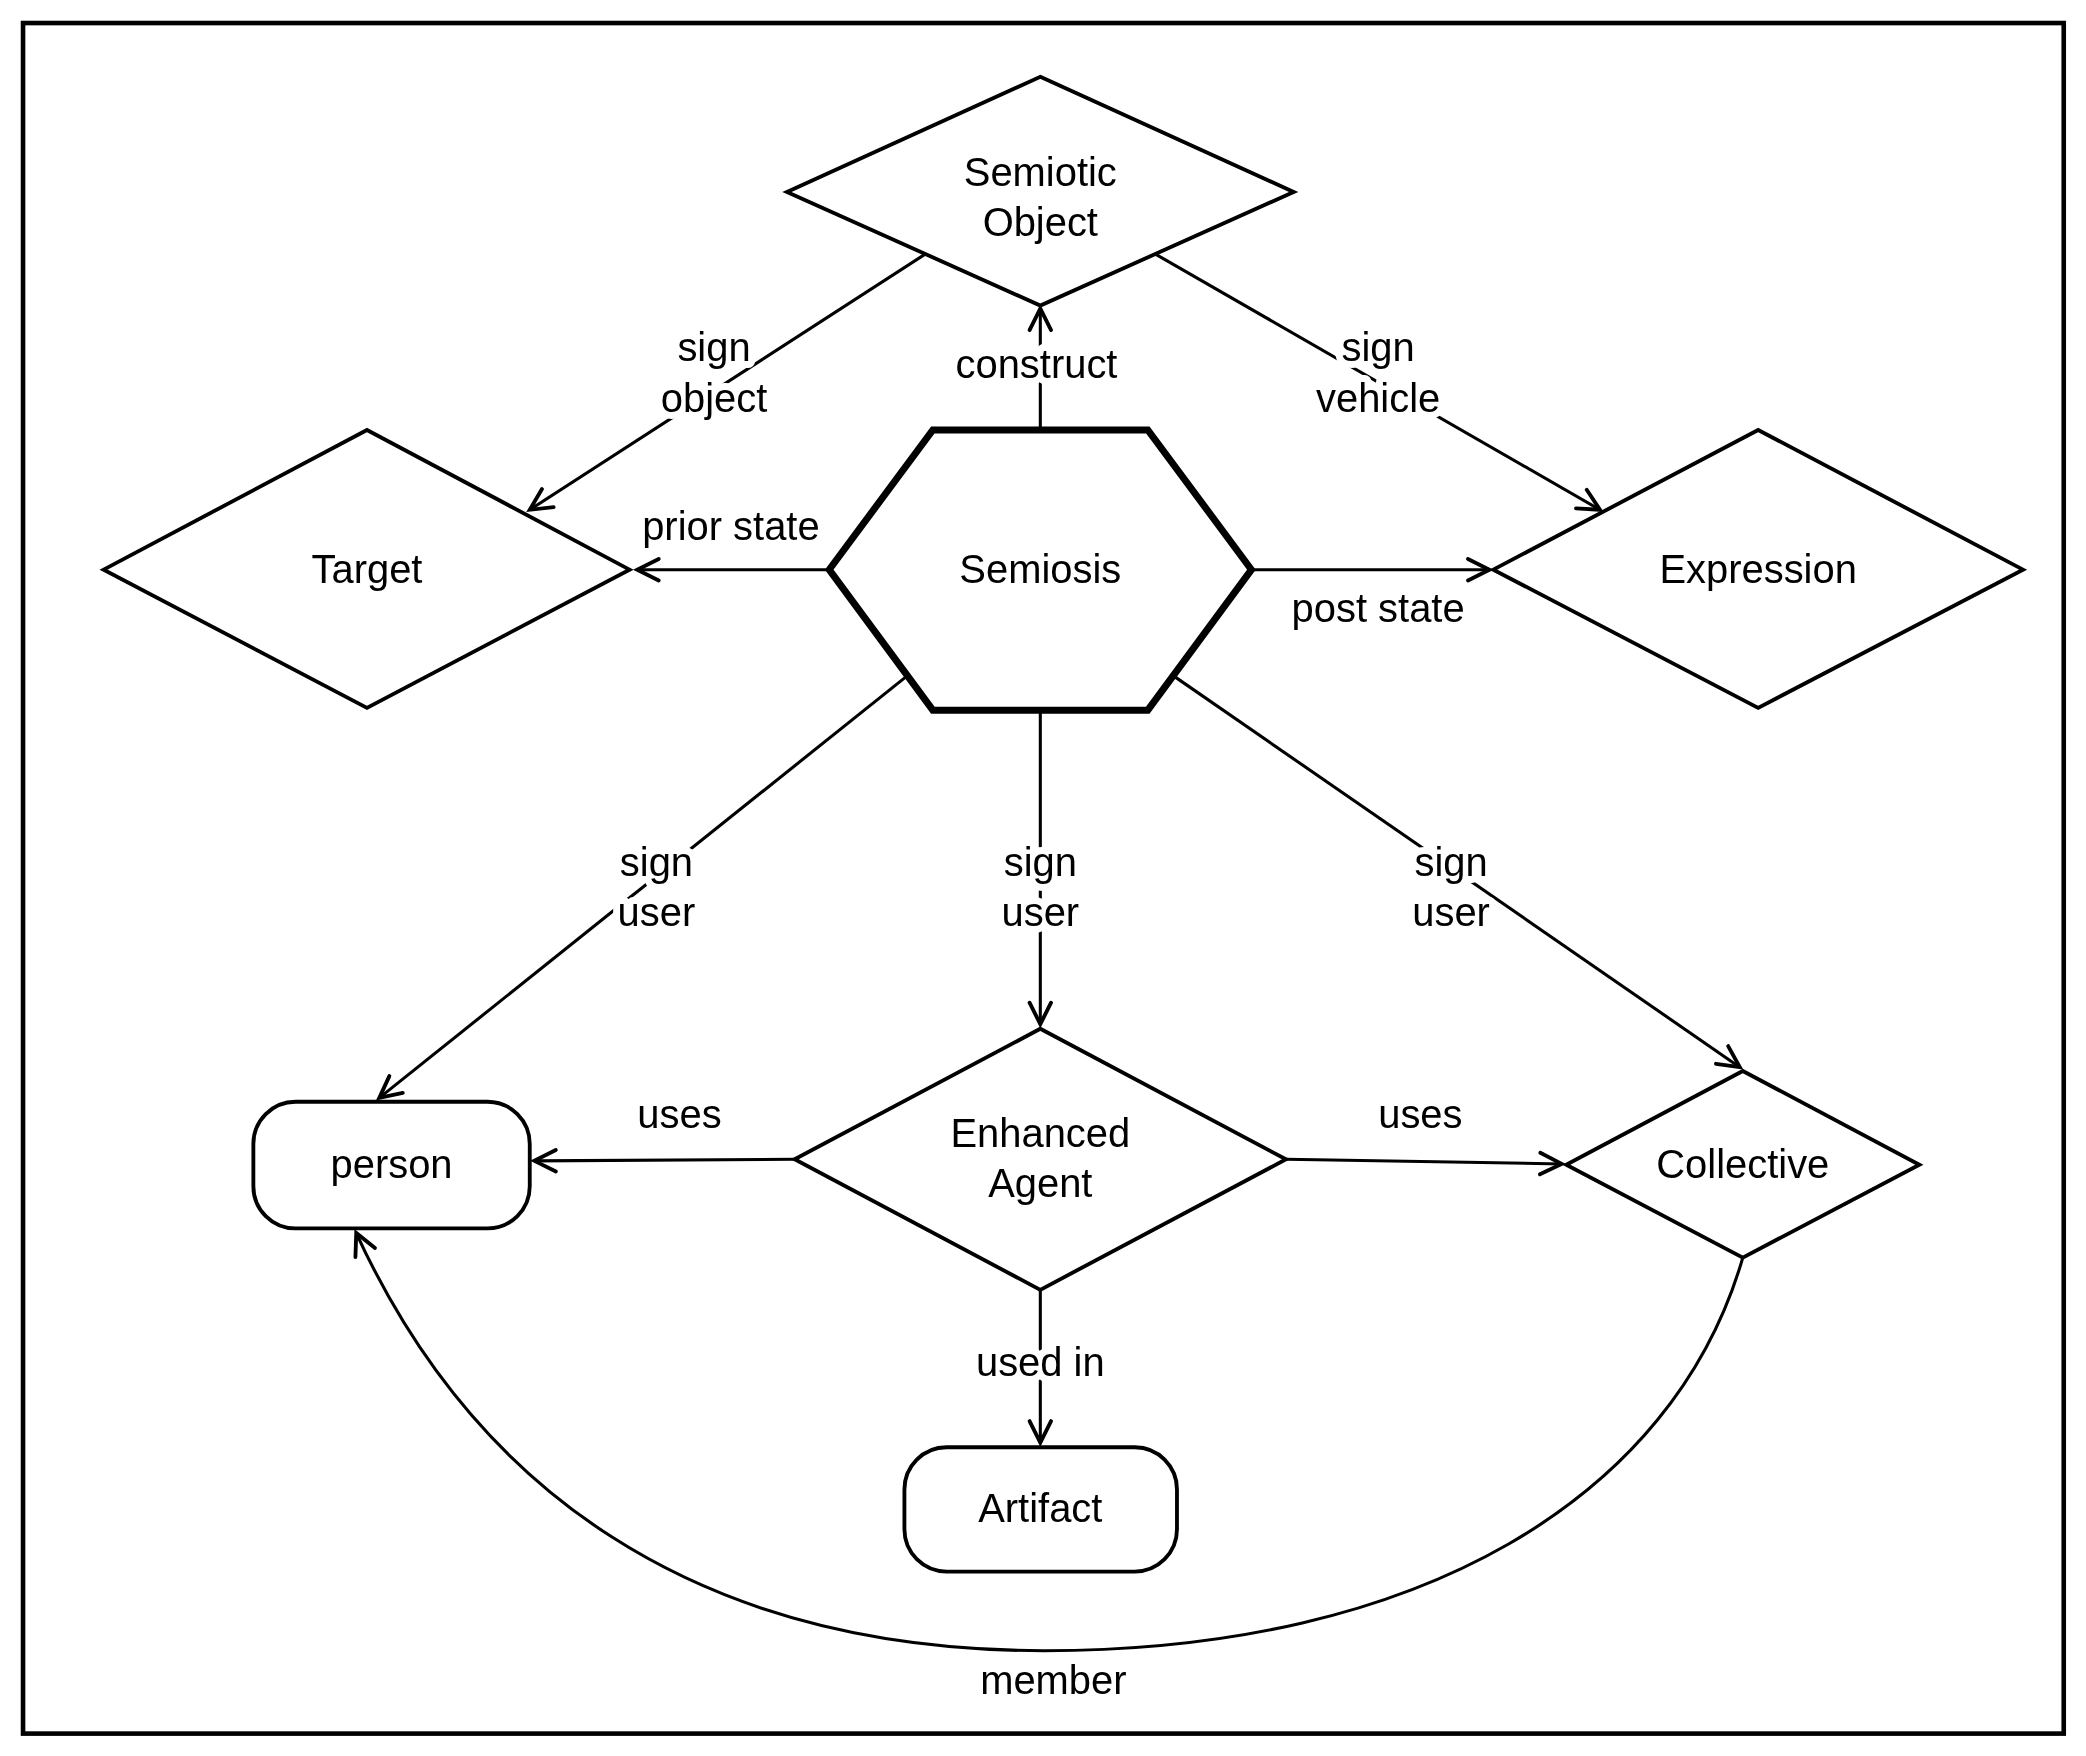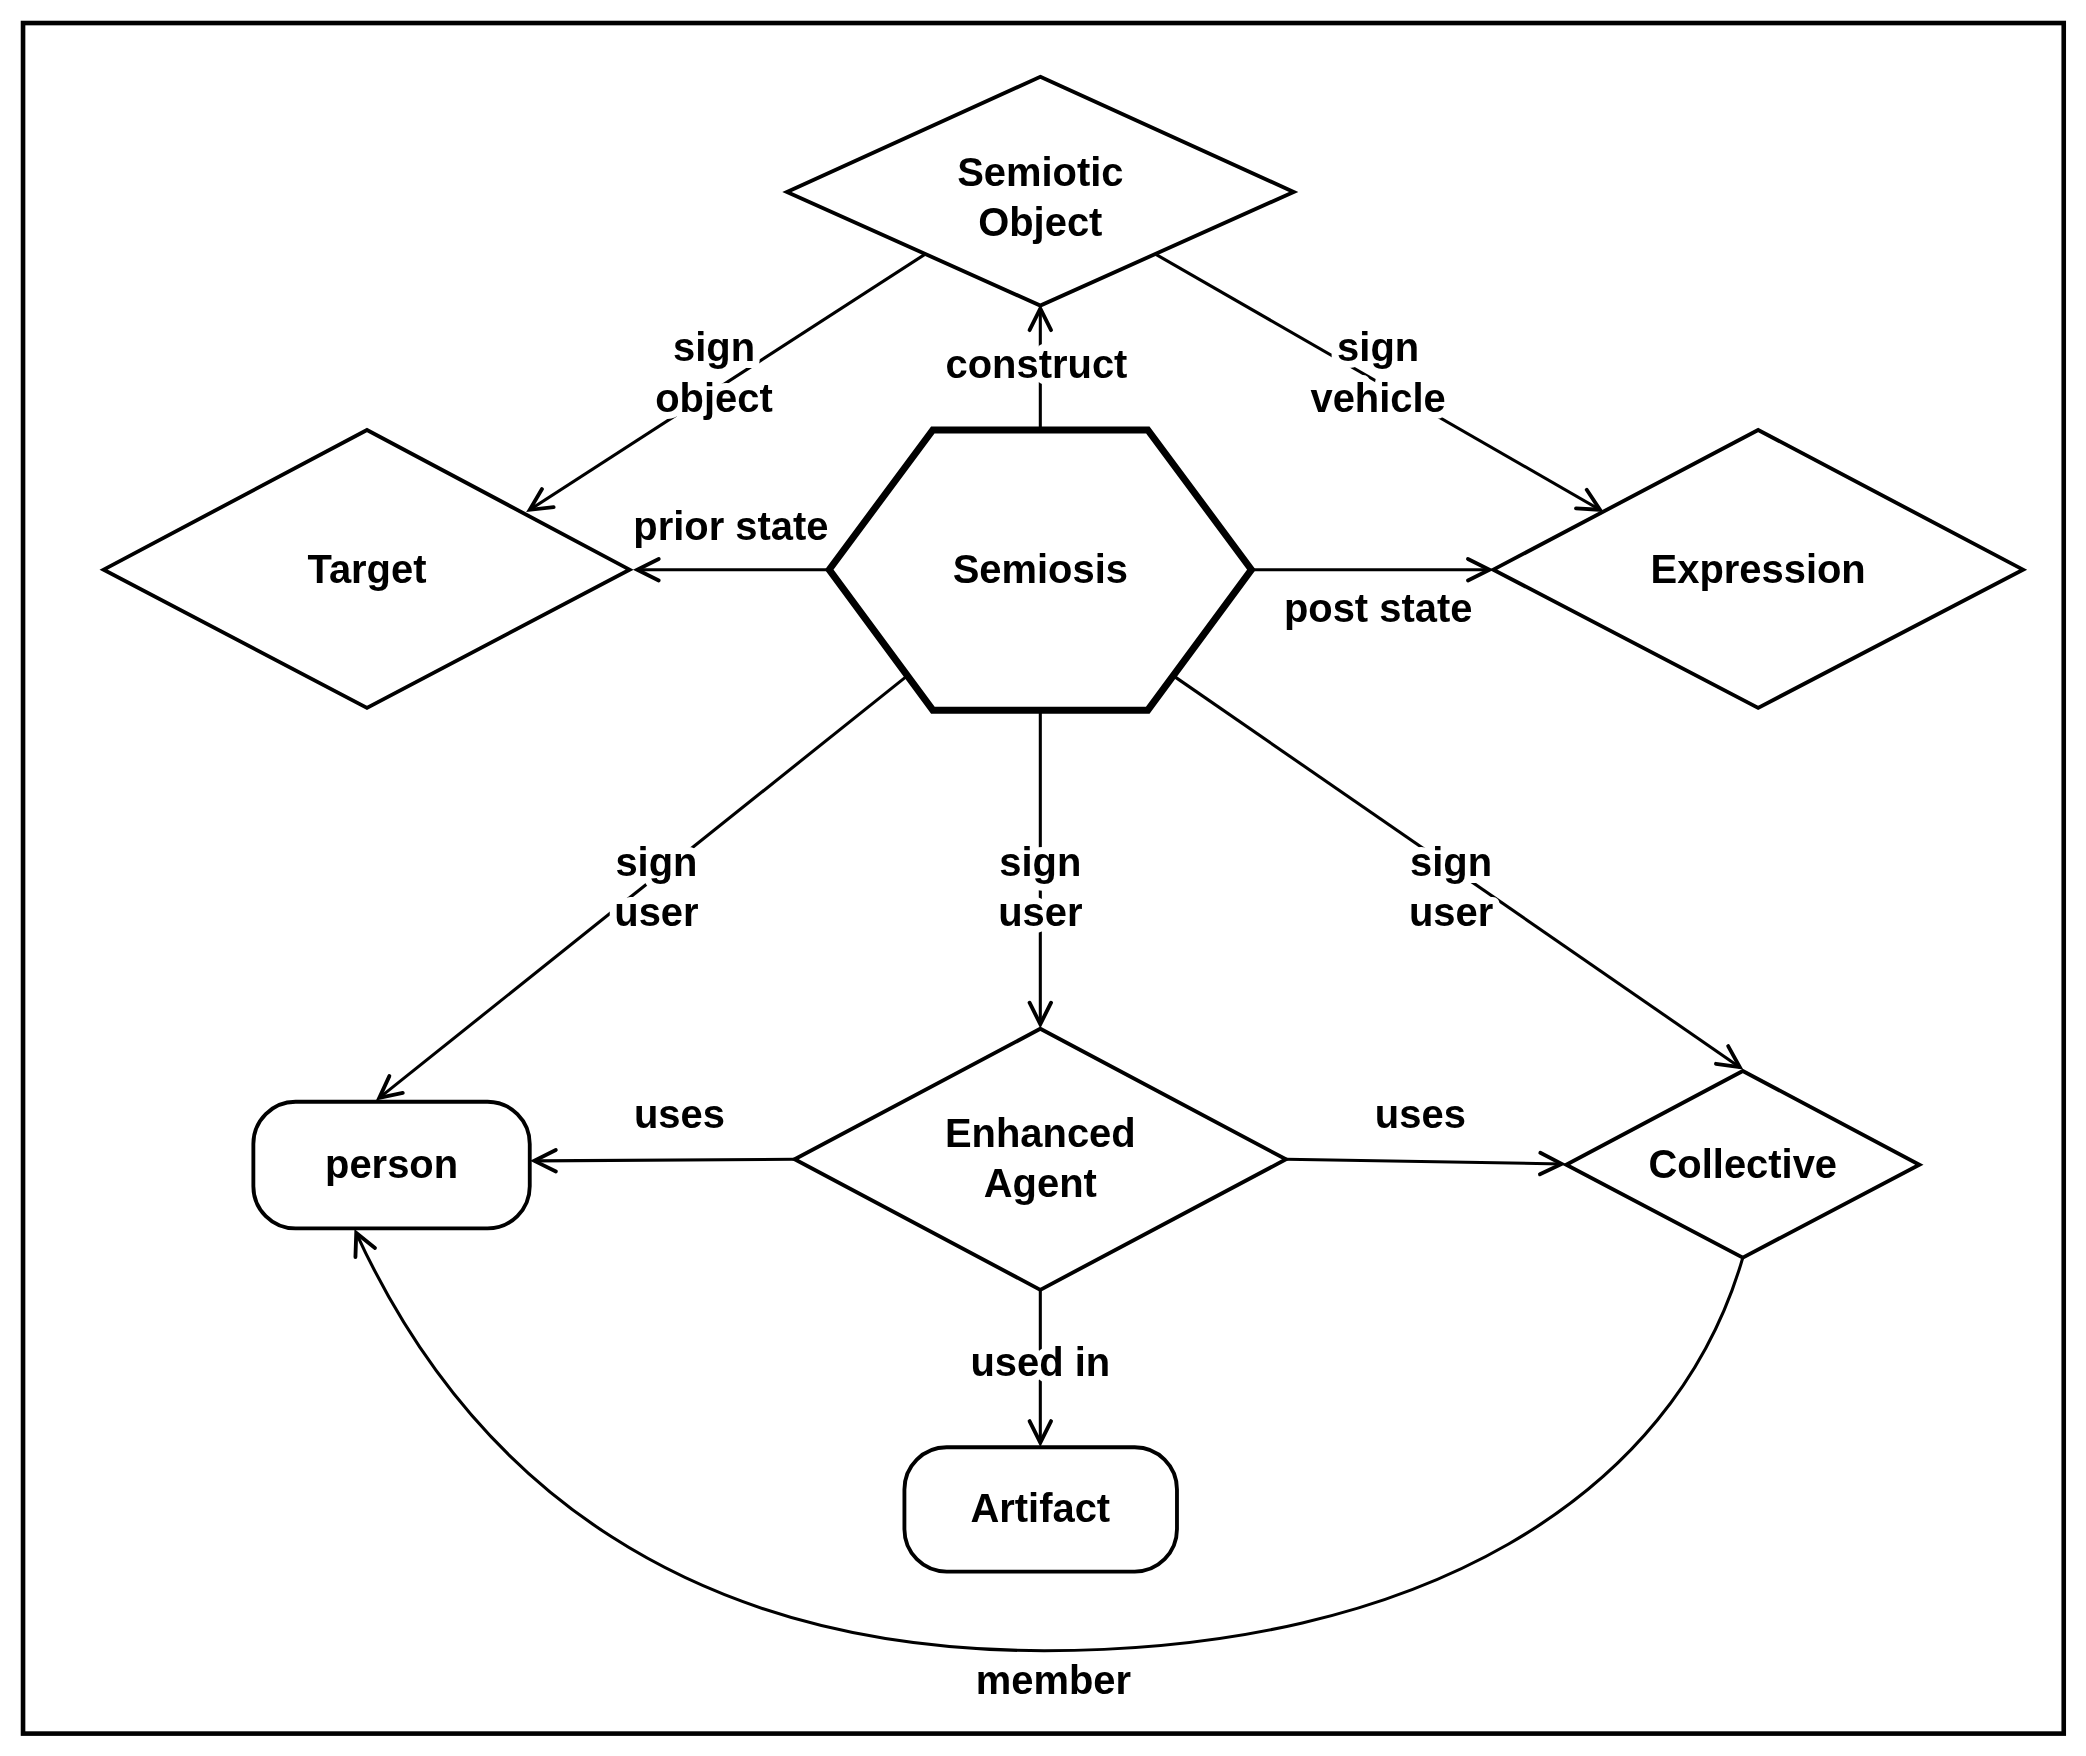--- a/index.html
+++ b/index.html
@@ -1,21 +1,20 @@
 <!DOCTYPE html>
 <html style="font-size:12.3px"><head>
 <meta charset="utf-8">
 <style>
   html, body { margin: 0; padding: 0; background: #ffffff; }
   .stage {
     width: 100%;
     max-width: 2087px;
     margin: 0 auto;
     background: #ffffff;
-    font-weight: bold;
   }
   svg { display: block; width: 100%; height: auto; }
   .shape { fill: #ffffff; stroke: #000000; stroke-width: 5; }
   .hex   { fill: #ffffff; stroke: #000000; stroke-width: 9; stroke-linejoin: miter; }
   .edge  { fill: none; stroke: #000000; stroke-width: 4; }
   .border { fill: none; stroke: #000000; stroke-width: 6; }
   .lbl {
     font-family: "Liberation Sans", sans-serif;
     font-size: 52px;
     fill: #000000;

